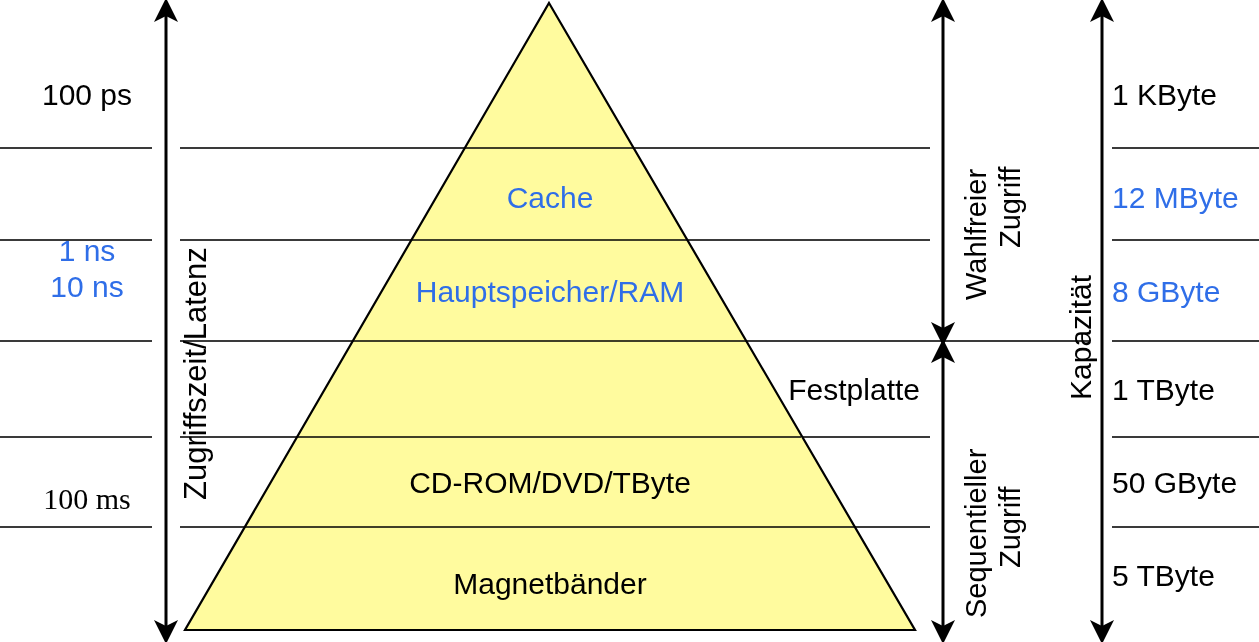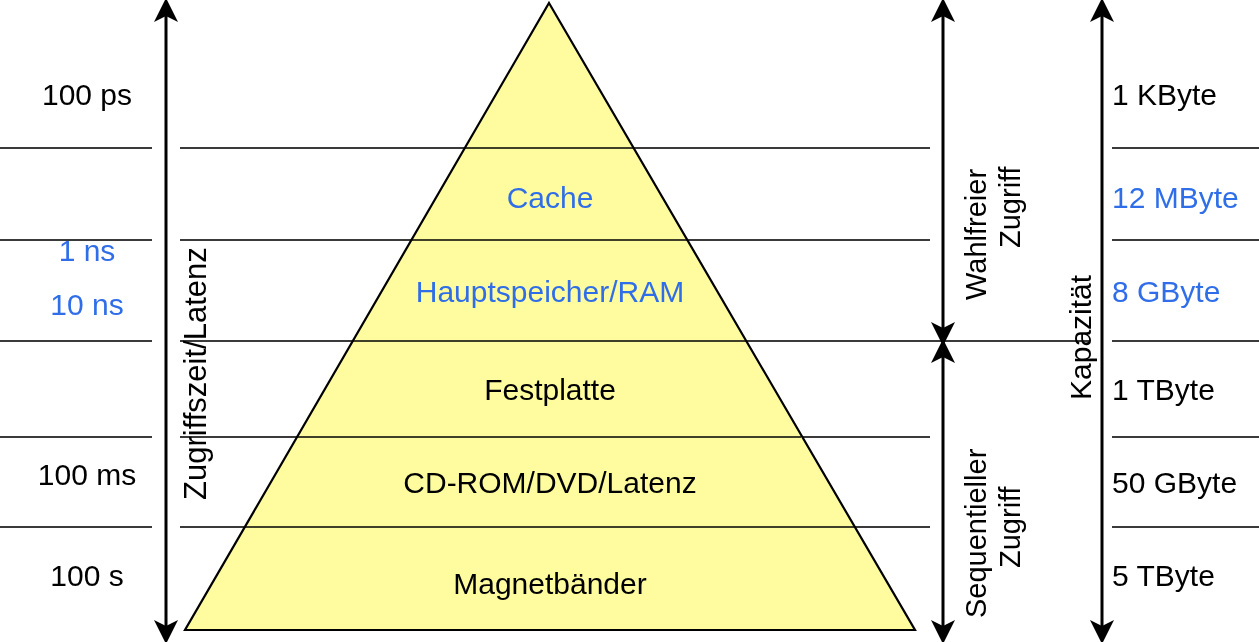--- a/index.html
+++ b/index.html
@@ -119,28 +119,27 @@
 
     <line x1="943" y1="10" x2="943" y2="334" stroke="#000000" stroke-width="3" marker-start="url(#arrowStart)" marker-end="url(#arrowEnd)"></line>
 
     <line x1="943" y1="351" x2="943" y2="632" stroke="#000000" stroke-width="3" marker-start="url(#arrowStart)" marker-end="url(#arrowEnd)"></line>
 
     <line x1="1102" y1="10" x2="1102" y2="632" stroke="#000000" stroke-width="3" marker-start="url(#arrowStart)" marker-end="url(#arrowEnd)"></line>
   </svg>
 
   <div class="lbl lat-label" style="top: 80px;">100 ps</div>
   <div class="lbl lat-label blue" style="top: 200px; margin-top: 36px;">1 ns</div>
-  <div class="lbl lat-label blue" style="top: 290px;">10 ns</div>
-  <div class="lbl lat-label" style="top: 460px;">100 ms</div>
-  <div class="lbl lat-label" style="top: 561px;">100 s</div>
+  <div class="lbl lat-label blue" style="top: 272px;">10 ns</div>
+  <div class="lbl lat-label" style="top: 484px; font-family: Liberation Serif, serif;">100 ms</div>
 
   <div class="lbl tier-label blue" style="top: 183px;">Cache</div>
   <div class="lbl tier-label blue" style="top: 277px;">Hauptspeicher/RAM</div>
-  <div class="lbl tier-label" style="top: 375px;">Festplatte</div>
-  <div class="lbl tier-label" style="top: 468px;">CD-ROM/DVD/Latenz</div>
+  <div class="lbl tier-label" style="top: 375px; text-align: right;">Festplatte</div>
+  <div class="lbl tier-label" style="top: 468px;">CD-ROM/DVD/TByte</div>
   <div class="lbl tier-label" style="top: 561px; margin-top: 8px;">Magnetbänder</div>
 
   <div class="lbl cap-label" style="top: 80px;">1 KByte</div>
   <div class="lbl cap-label blue" style="top: 183px;">12 MByte</div>
   <div class="lbl cap-label blue" style="top: 277px;">8 GByte</div>
   <div class="lbl cap-label" style="top: 375px;">1 TByte</div>
   <div class="lbl cap-label" style="top: 468px;">50 GByte</div>
   <div class="lbl cap-label" style="top: 561px;">5 TByte</div>
 
   <div class="vlabel" style="left: 180px; top: 500px; font-size: 31px;">Zugriffszeit/Latenz</div>

